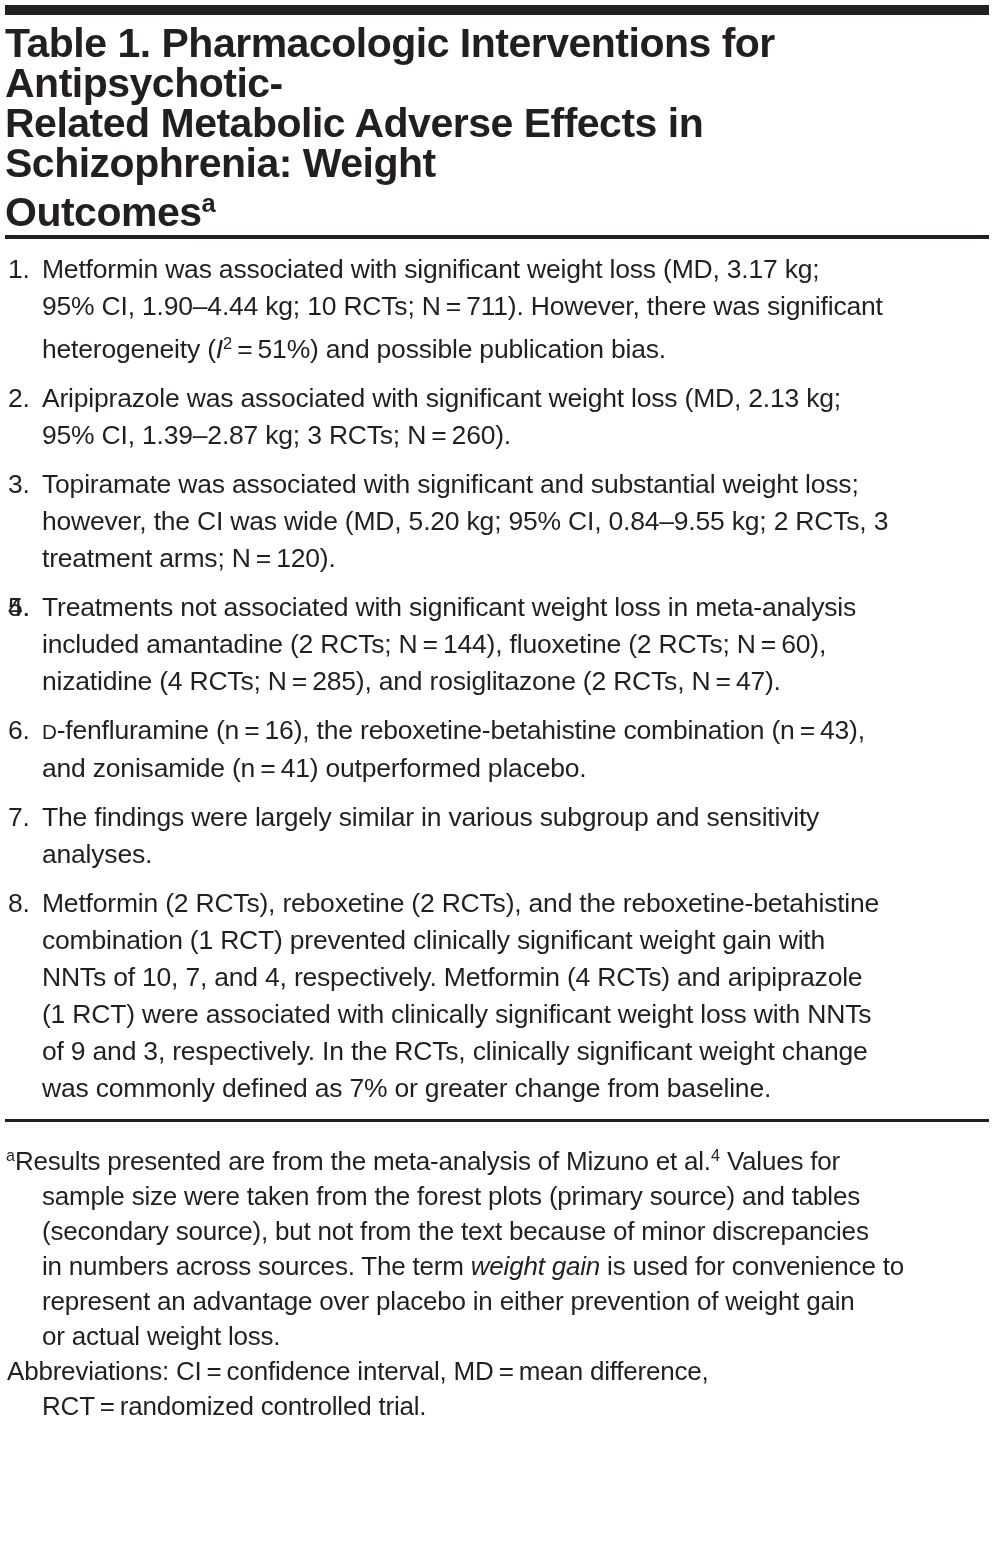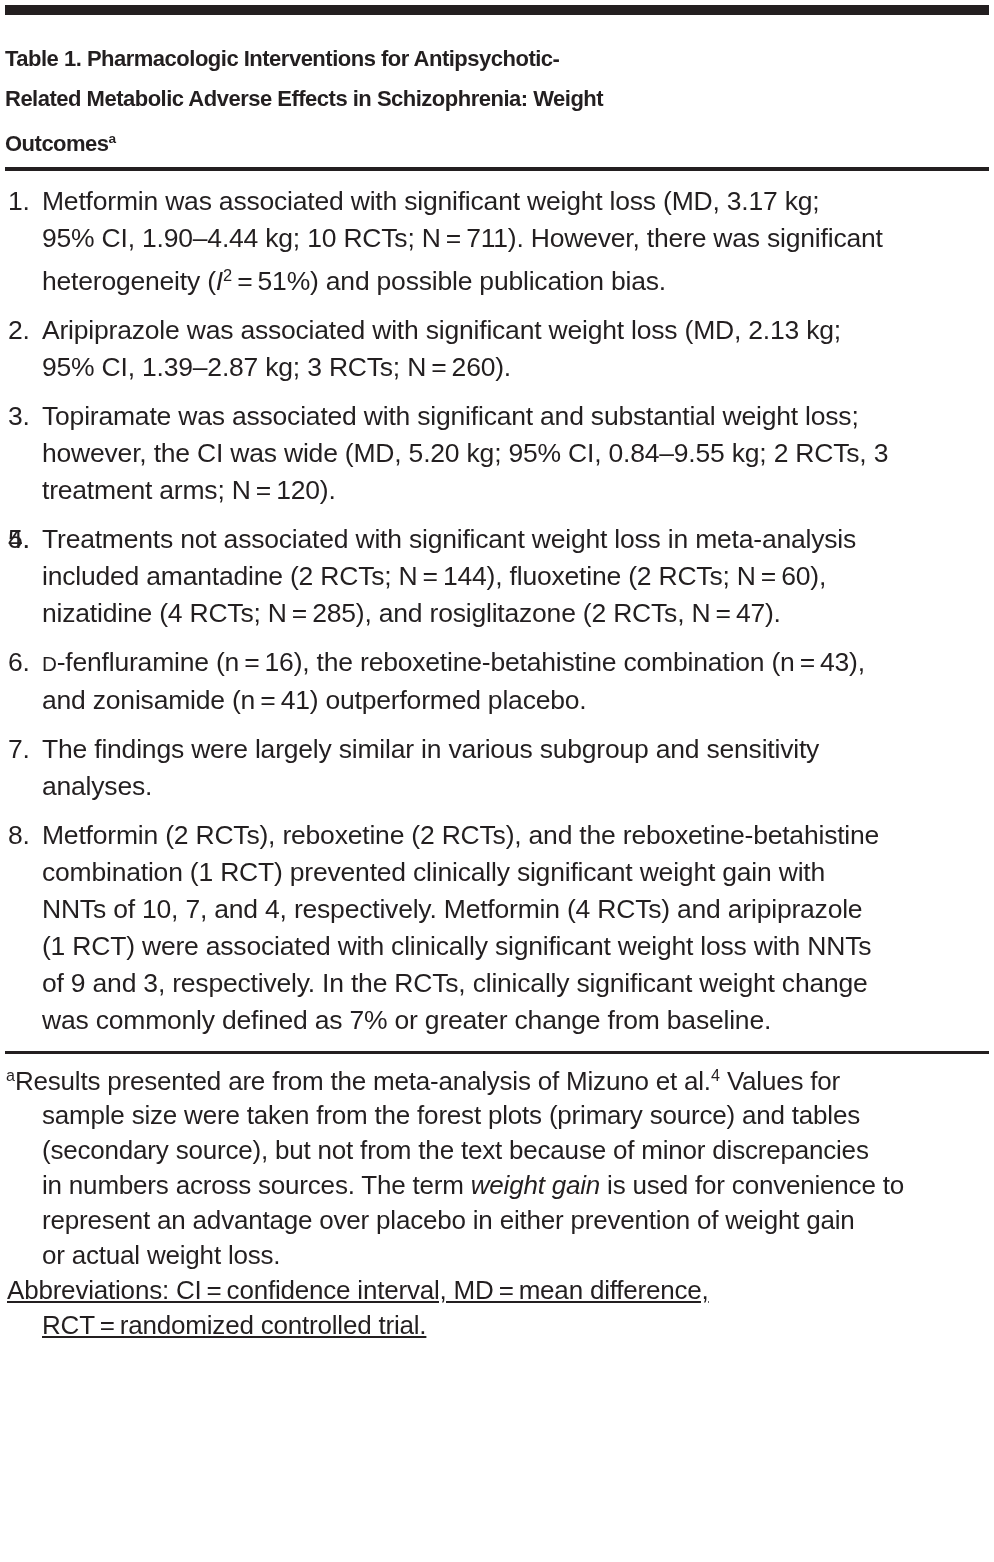--- a/index.html
+++ b/index.html
@@ -19,22 +19,22 @@
     background: #231f20;
     margin: 0 1px;
   }
   .rule-thin {
     height: 4px;
     background: #231f20;
     margin: 0 1px;
   }
   .rule-thin.light { height: 3px; }
   .table-title {
-    margin-top: 24px;
-    font-size: 22px;
+    margin-top: 8px;
+    font-size: 41px;
     font-weight: bold;
     line-height: 40px;
     letter-spacing: -0.5px;
     white-space: pre-wrap;
     padding-left: 1px;
   }
   .title-rule { margin-top: 3px; }
   .outcomes-list {
     margin-top: 12px;
     font-size: 26.5px;
@@ -47,35 +47,34 @@
   }
   .list-item + .list-item { margin-top: 12px; }
   .item-number {
     position: absolute;
     left: 4px;
     top: 0;
   }
   .item-text { white-space: pre-wrap; }
   .footnote-rule { margin-top: 12px; }
   .footnotes {
-    margin-top: 4px;
+    margin-top: 16px;
     font-size: 26px;
     line-height: 35px;
     letter-spacing: -0.2px;
   }
   .footnote {
     padding-left: 38px;
     text-indent: -36px;
     white-space: pre-wrap;
   }
   .abbreviations {
     padding-left: 38px;
     text-indent: -35px;
     white-space: pre-wrap;
-    text-decoration: underline;
   }
   .seg-sup {
     font-size: 0.62em;
     vertical-align: 0.55em;
     letter-spacing: 0;
   }
   .seg-italic { font-style: italic; }
   .seg-smallcap { font-size: 0.78em; }
 </style>
 </head>

